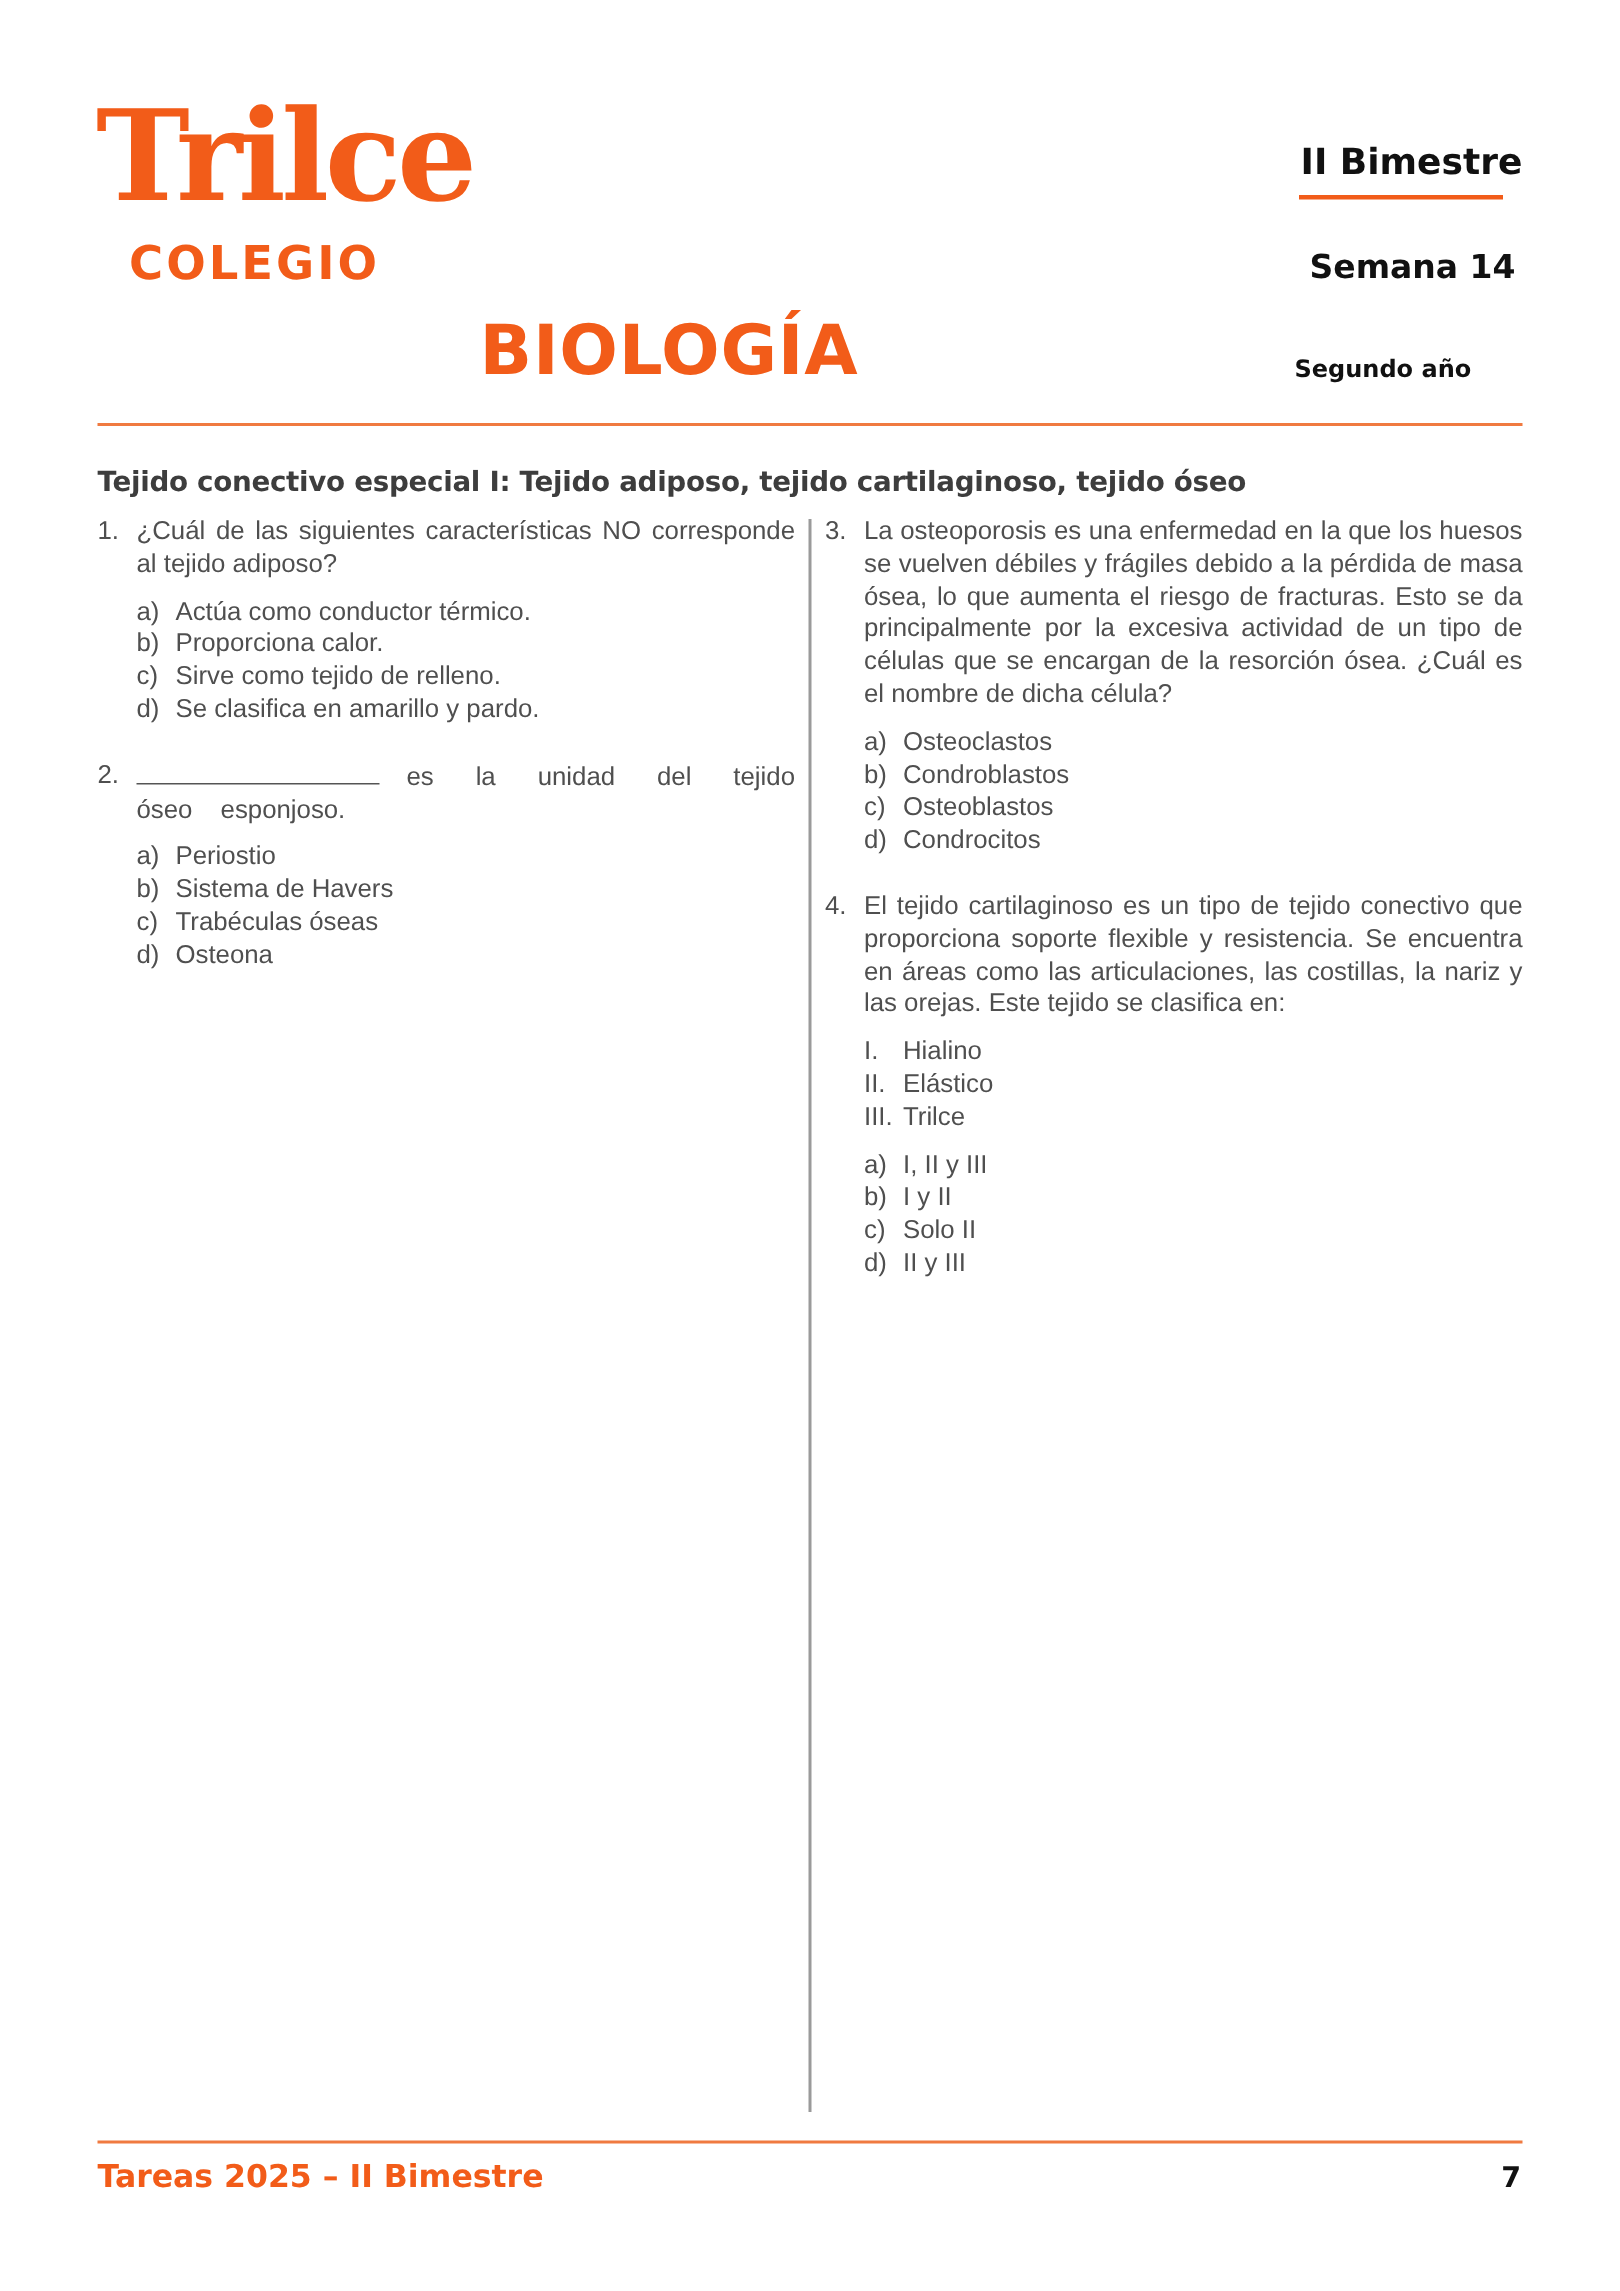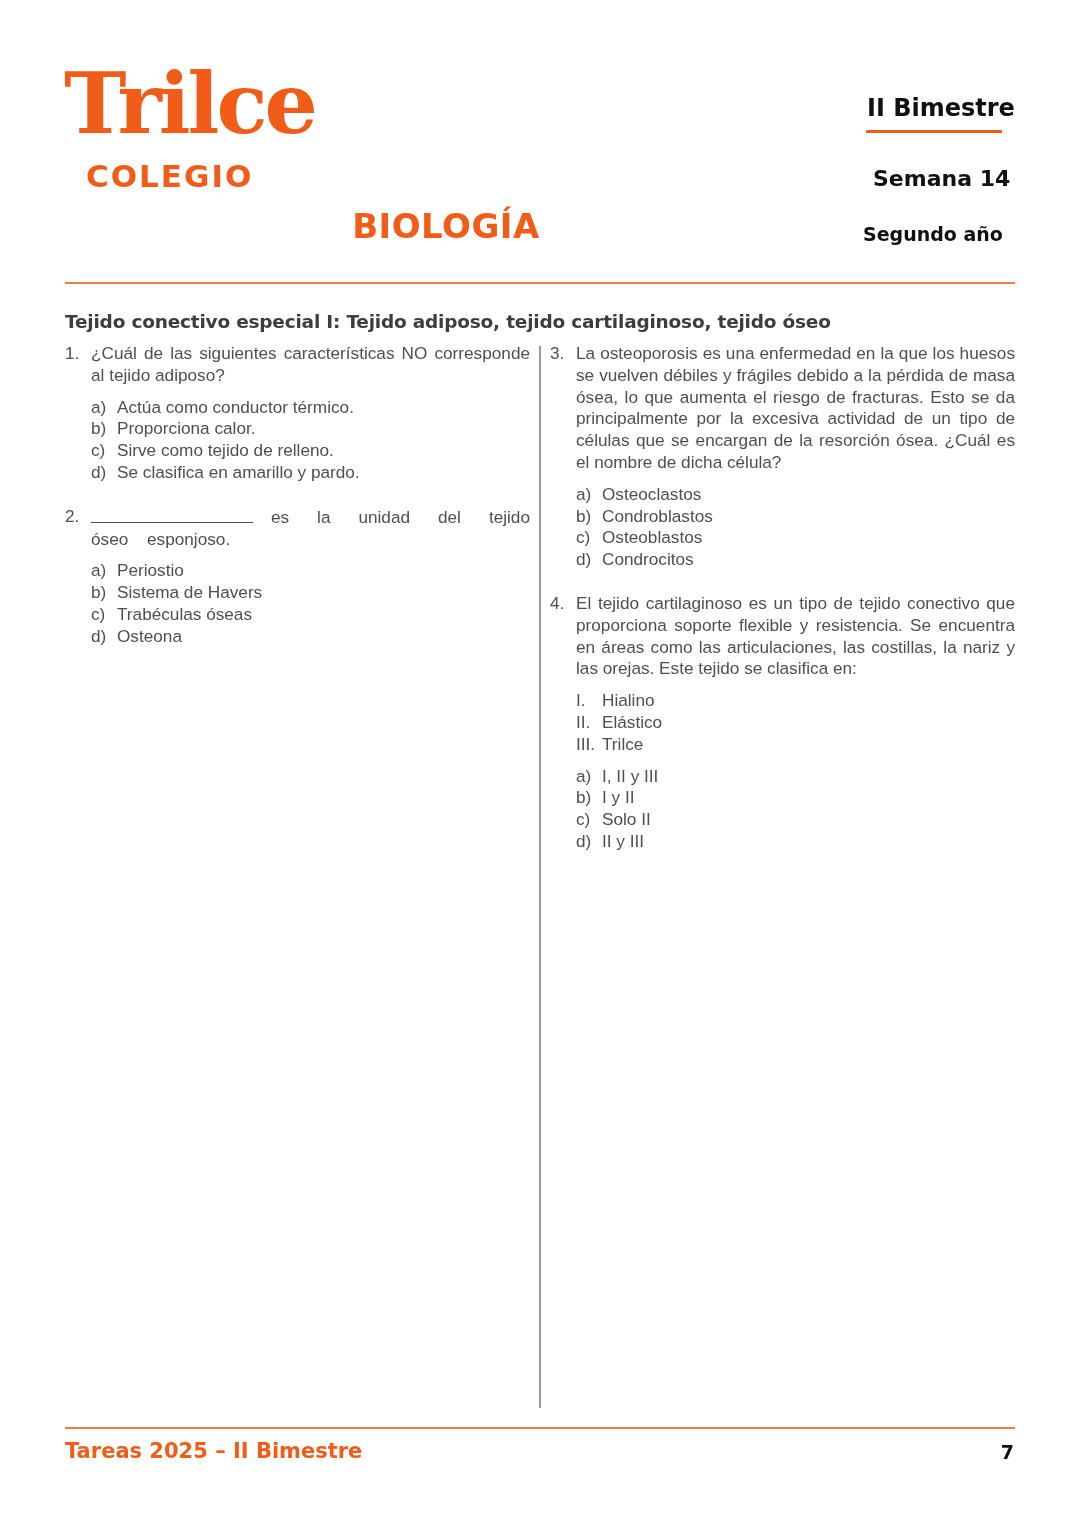--- a/index.html
+++ b/index.html
@@ -1,24 +1,24 @@
 <!DOCTYPE html>
 <html><head>
   <meta charset="utf-8">
   <style>
     html, body { margin: 0; padding: 0; background: #ffffff; }
     body { width: 1080px; height: 1527px; position: relative; overflow: hidden; font-family: "Liberation Sans", sans-serif; color: #4a4a4a; }
     .logo { position: absolute; left: 64px; top: 62px; }
     .logo-word { font-family: "DejaVu Serif", serif; font-weight: bold; font-size: 84px; line-height: 84px; color: #f25c19; letter-spacing: -3px; }
     .logo-sub { position: absolute; left: 22px; top: 96px; font-family: "DejaVu Sans", sans-serif; font-weight: bold; font-size: 31px; letter-spacing: 2px; color: #f25c19; }
-    .subject { position: absolute; left: 0; width: 892px; top: 206px; text-align: center; font-family: "DejaVu Sans", sans-serif; font-weight: bold; font-size: 34px; color: #f25c19; letter-spacing: 0.5px; }
+    .subject { position: absolute; left: 0; width: 892px; top: 206px; text-align: center; font-family: "DejaVu Sans", sans-serif; font-weight: bold; font-size: 46px; color: #f25c19; letter-spacing: 0.5px; }
     .meta-bim { position: absolute; left: 867px; top: 94px; font-family: "DejaVu Sans", sans-serif; font-weight: bold; font-size: 24px; color: #111; white-space: nowrap; }
     .meta-bim-line { position: absolute; left: 866px; top: 130px; width: 136px; height: 3px; background: #f25c19; }
     .meta-week { position: absolute; left: 873px; top: 166px; font-family: "DejaVu Sans", sans-serif; font-weight: bold; font-size: 22px; color: #111; white-space: nowrap; }
-    .meta-year { position: absolute; left: 863px; top: 223px; font-family: "DejaVu Sans", sans-serif; font-weight: bold; font-size: 19px; color: #111; white-space: nowrap; }
+    .meta-year { position: absolute; left: 863px; top: 236px; font-family: "DejaVu Sans", sans-serif; font-weight: bold; font-size: 16px; color: #111; white-space: nowrap; }
     .rule-top { position: absolute; left: 65px; top: 282px; width: 950px; height: 2px; background: #f07a40; }
     .topic { position: absolute; left: 65px; top: 311px; font-family: "DejaVu Sans", sans-serif; font-weight: bold; font-size: 18.5px; color: #3d3d3d; white-space: nowrap; letter-spacing: -0.2px; }
     .col-divider { position: absolute; left: 539px; top: 346px; width: 2px; height: 1062px; background: #9a9a9a; }
     .col { position: absolute; top: 343px; font-size: 17.2px; line-height: 21.8px; color: #4f4f4f; }
     .col-left { left: 65px; width: 465px; }
     .col-right { left: 550px; width: 465px; }
     .q { position: relative; padding-left: 26px; margin-bottom: 22px; }
     .q-num { position: absolute; left: 0; top: 0; }
     .q-text { text-align: justify; }
     .opts { margin-top: 10px; }

